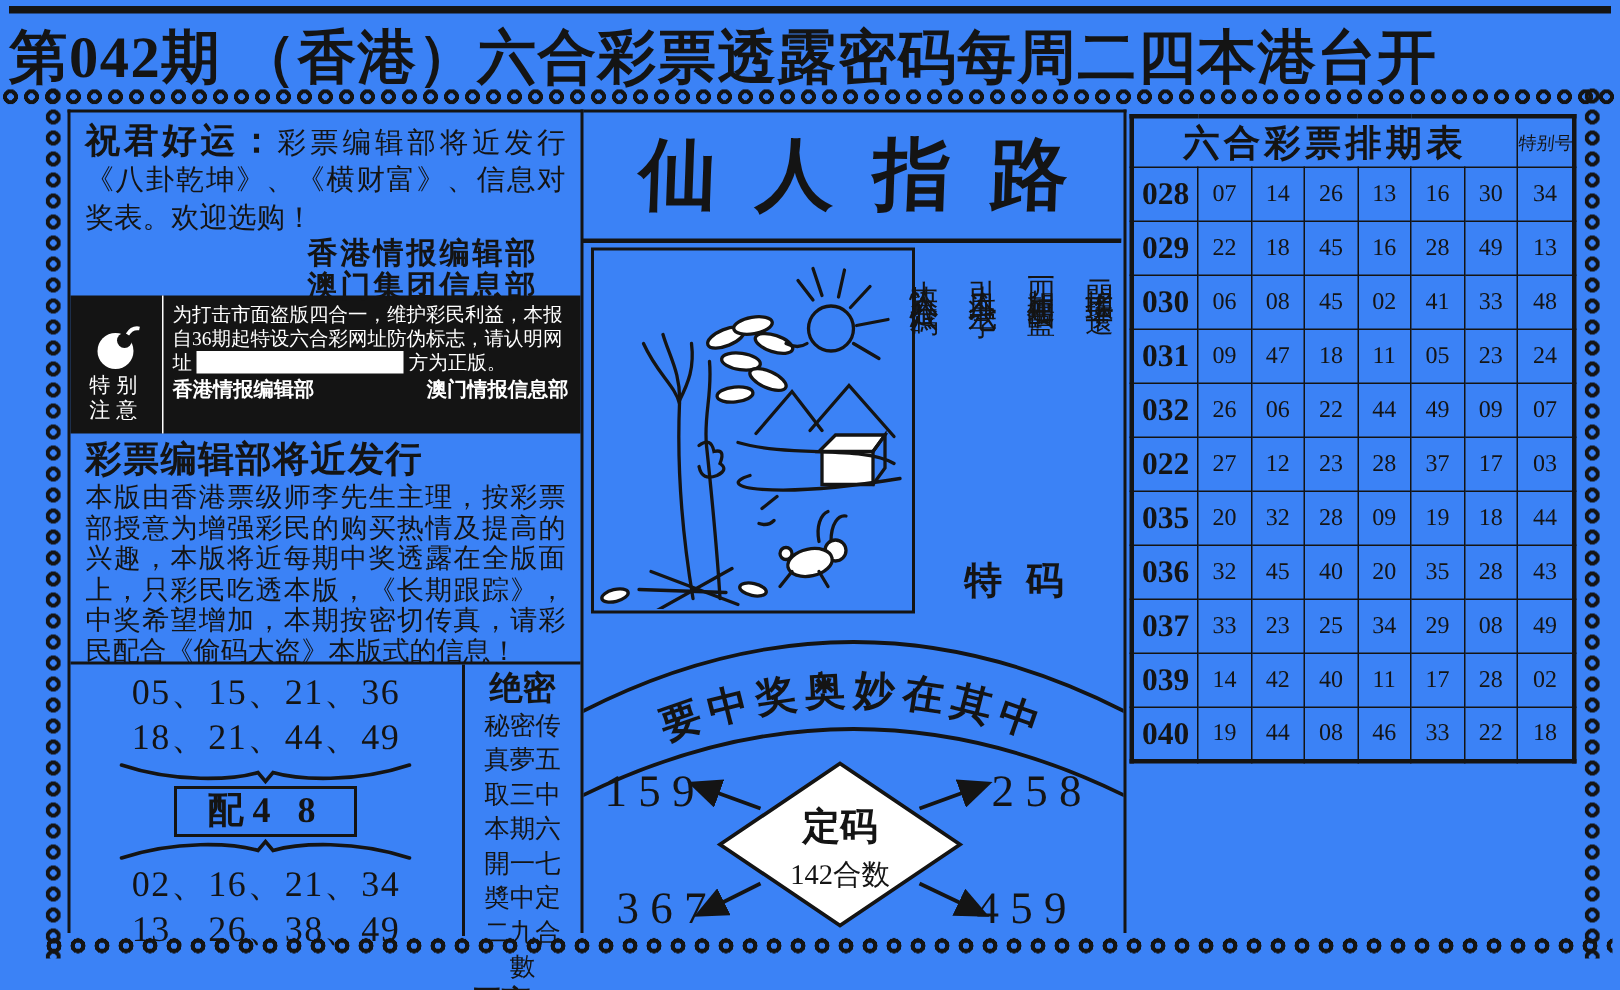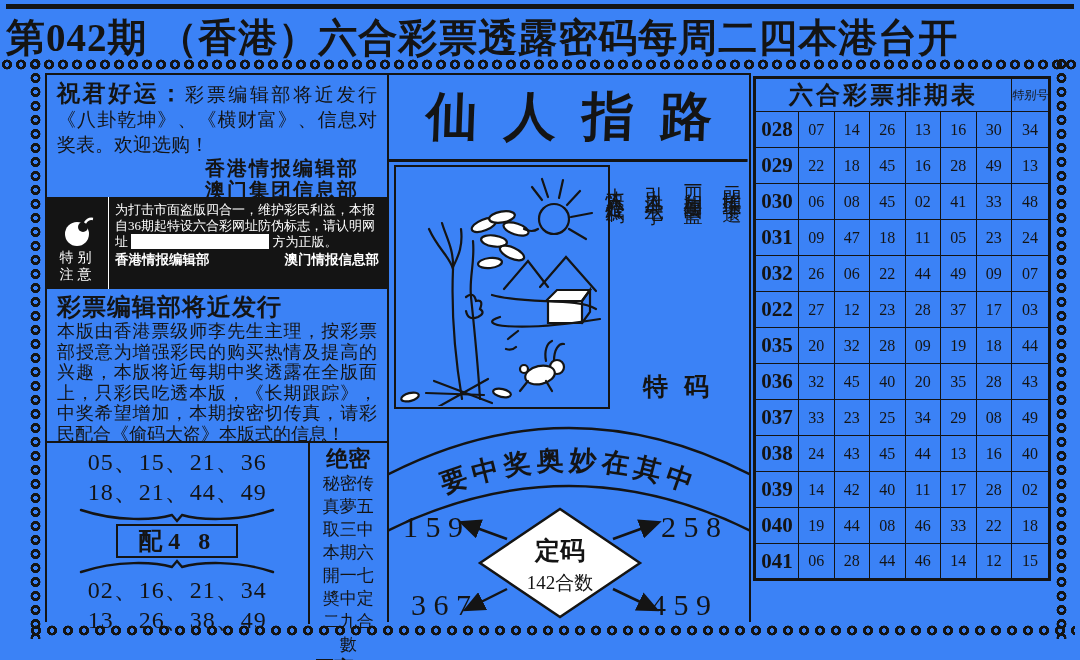--- a/index.html
+++ b/index.html
@@ -354,56 +354,36 @@
             <td class="period">037</td>
             <td>33</td>
             <td>23</td>
             <td>25</td>
             <td>34</td>
             <td>29</td>
             <td>08</td>
             <td>49</td>
           </tr>
           <tr>
-            <td class="period">038</td>
-            <td>24</td>
-            <td>43</td>
-            <td>45</td>
-            <td>44</td>
-            <td>13</td>
-            <td>16</td>
-            <td>40</td>
-          </tr>
-          <tr>
             <td class="period">039</td>
             <td>14</td>
             <td>42</td>
             <td>40</td>
             <td>11</td>
             <td>17</td>
             <td>28</td>
             <td>02</td>
           </tr>
           <tr>
             <td class="period">040</td>
             <td>19</td>
             <td>44</td>
             <td>08</td>
             <td>46</td>
             <td>33</td>
             <td>22</td>
             <td>18</td>
           </tr>
-          <tr>
-            <td class="period">041</td>
-            <td>06</td>
-            <td>28</td>
-            <td>44</td>
-            <td>46</td>
-            <td>14</td>
-            <td>12</td>
-            <td>15</td>
-          </tr>
         </tbody>
     </table>
   </div>
 
 </div>
 
 </body></html>

